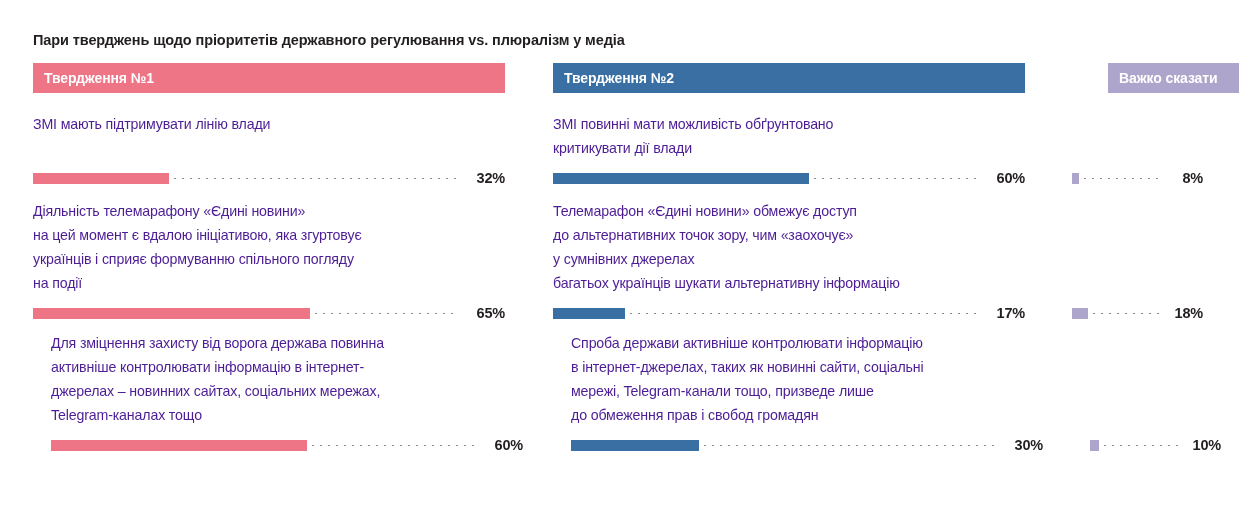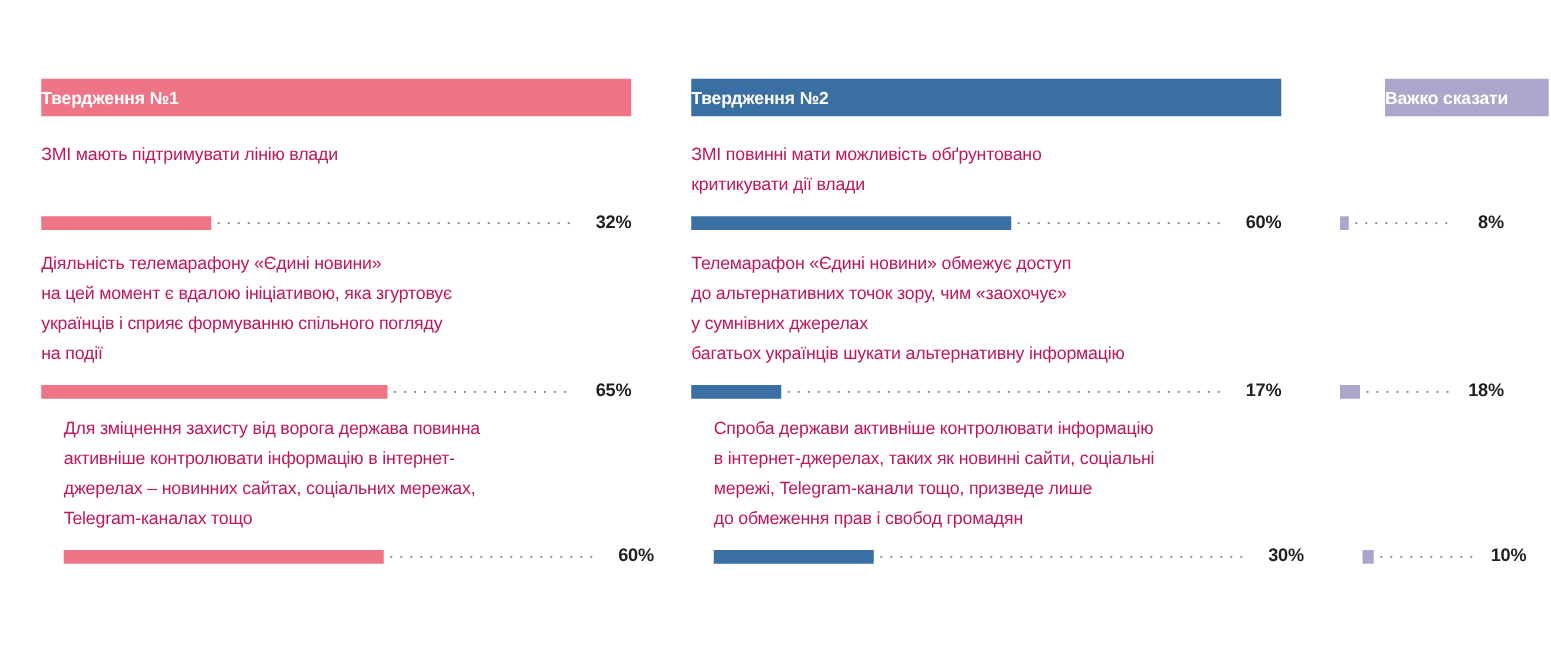--- a/index.html
+++ b/index.html
@@ -37,20 +37,21 @@
   }
 
   
   .col-header {
     position: absolute;
     height: 30px;
     top: 63px;
     display: flex;
     align-items: center;
     box-sizing: border-box;
+    padding-left: 11px;
   }
   .col-header span {
     font-size: 14px;
     font-weight: bold;
     color: #ffffff;
     letter-spacing: -0.1px;
     white-space: nowrap;
   }
   .col-header.c1 { left: 33px;   width: 472px; background: #ED7585; }
   .col-header.c2 { left: 553px;  width: 472px; background: #3A6FA3; }
@@ -70,21 +71,21 @@
     position: absolute;
     top: 0;
   }
   .cell.c1 { left: 33px;   width: 472px; }
   .cell.c2 { left: 553px;  width: 472px; }
   .cell.c3 { left: 1072px; width: 131px; }
 
   .statement {
     font-size: 14.2px;
     line-height: 24px;
-    color: #be185d;
+    color: #4c1d95;
     letter-spacing: -0.15px;
   }
   .statement div { white-space: nowrap; }
 
   
   .bar-group {
     position: absolute;
     left: 0;
     width: 100%;
     height: 20px;
@@ -124,20 +125,21 @@
 
   .fill.pink   { background: #ED7585; }
   .fill.blue   { background: #3A6FA3; }
   .fill.purple { background: #ADA5CB; }
 </style>
 </head>
 <body>
 
 <div class="page">
 
+  <div class="chart-title">Пари тверджень щодо пріоритетів державного регулювання vs. плюралізм у медіа</div>
 
   <div class="col-header c1">
     <span>Твердження №1</span>
   </div>
   <div class="col-header c2">
     <span>Твердження №2</span>
   </div>
   <div class="col-header c3">
     <span>Важко сказати</span>
   </div>

